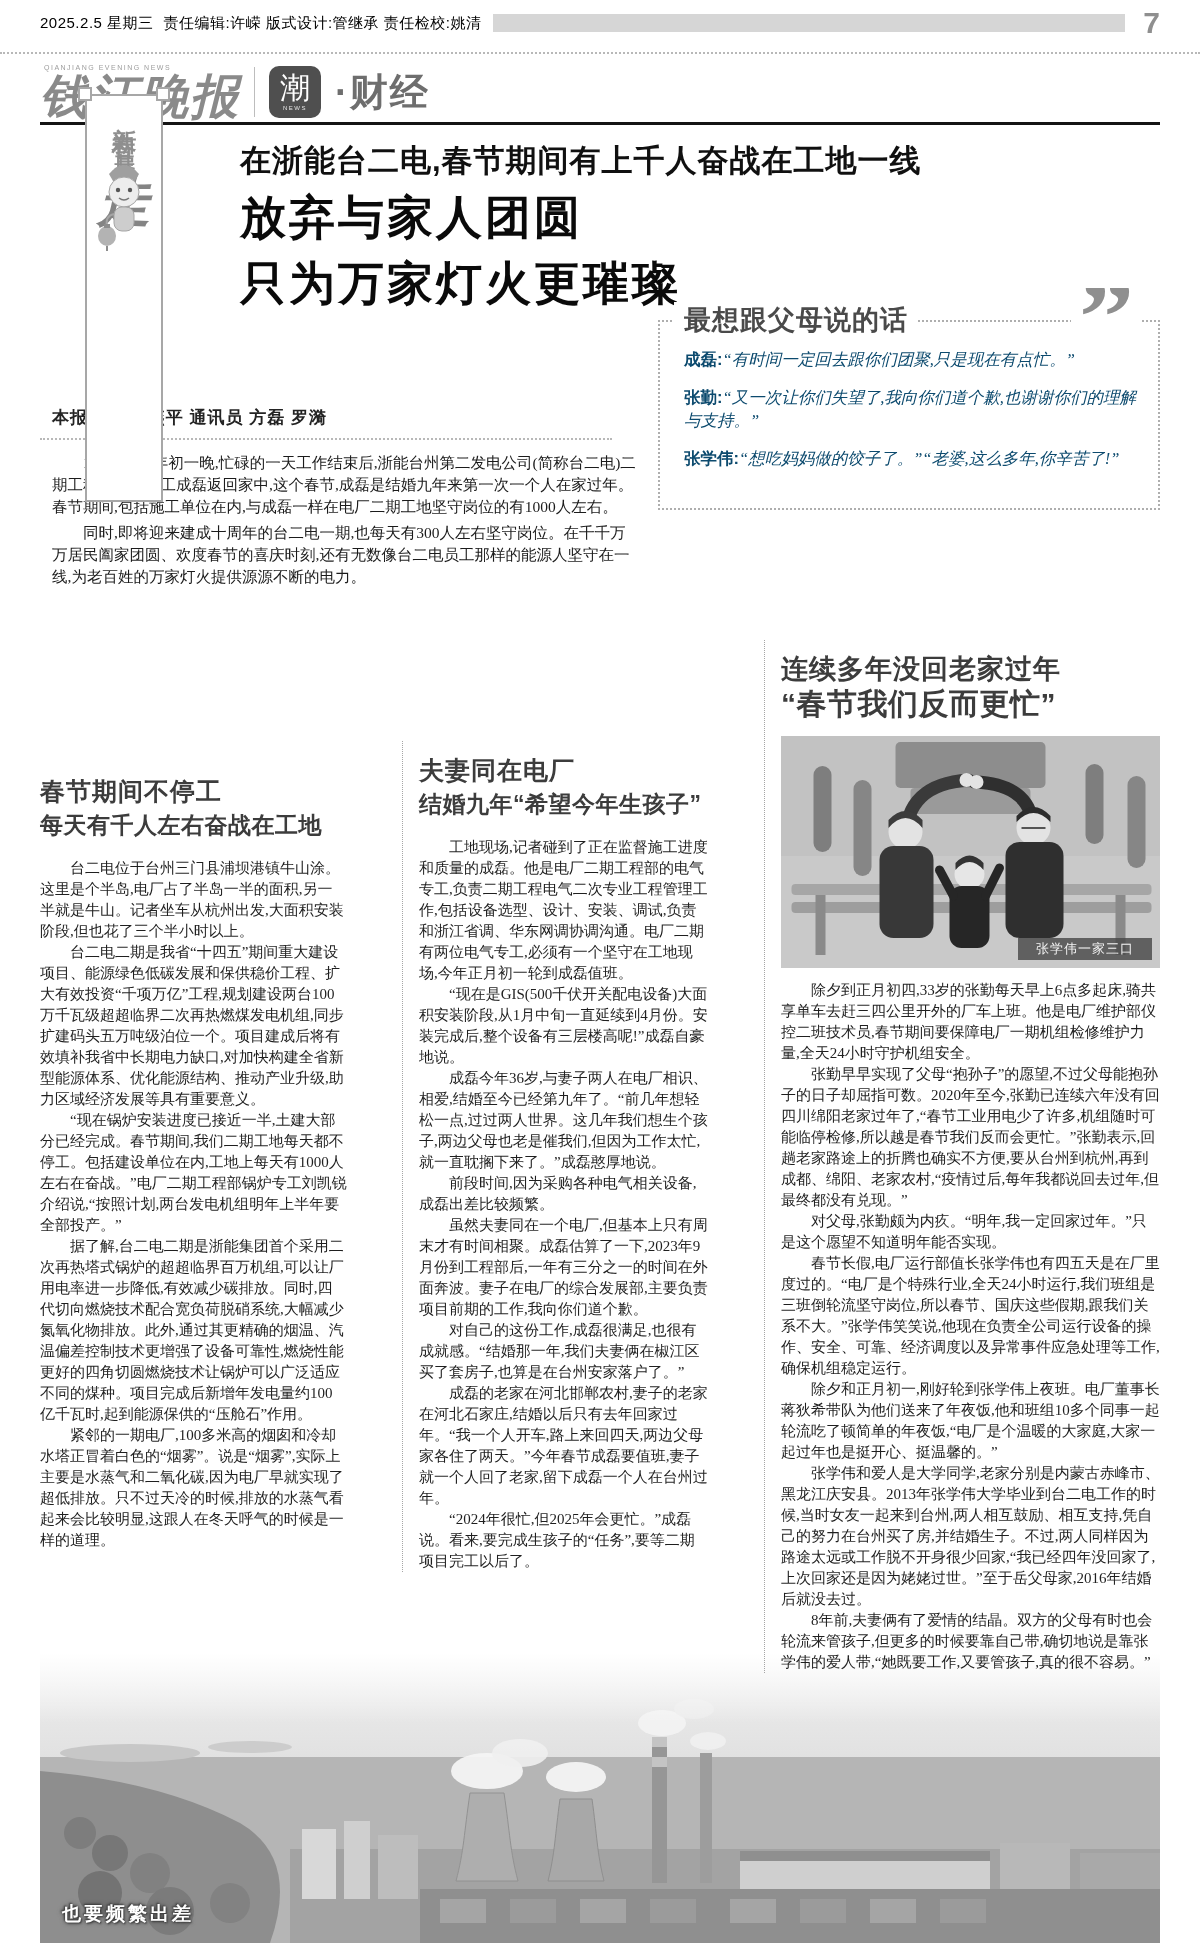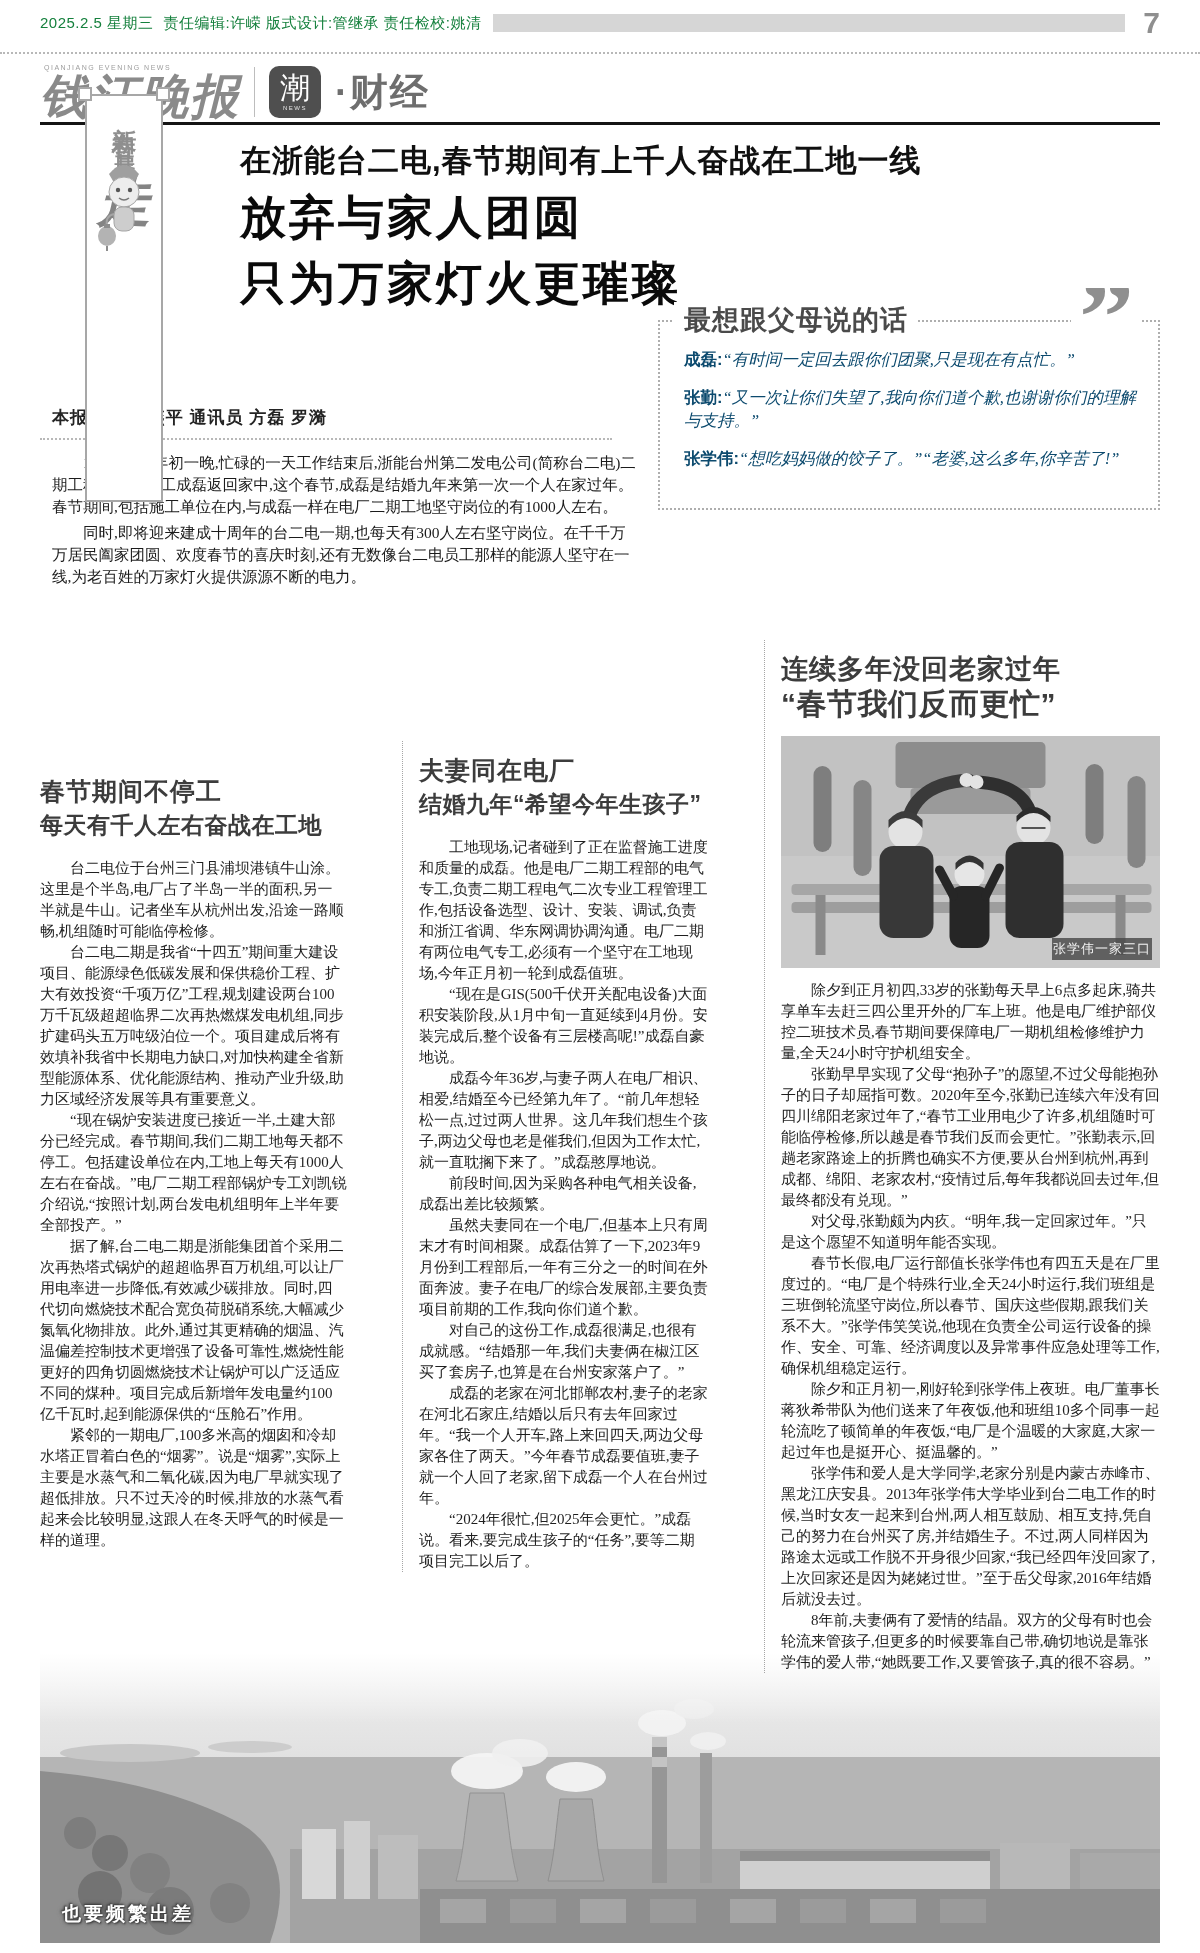--- a/index.html
+++ b/index.html
@@ -1,21 +1,21 @@
 <!DOCTYPE html>
 <html><head>
 <meta charset="utf-8">
 <style>
   html,body{margin:0;padding:0;background:#efefef;}
   .page{position:relative;width:1200px;height:1953px;margin:0 auto;background:#ffffff;
         overflow:hidden;font-family:"Liberation Sans",sans-serif;color:#1c1c1c;}
 
   
   .topbar{display:flex;align-items:center;padding:8px 40px 0 40px;}
-  .topbar-text{font-size:15px;color:#15803d;letter-spacing:.5px;white-space:nowrap;}
+  .topbar-text{font-size:15px;color:#000000;letter-spacing:.5px;white-space:nowrap;}
   .topbar-date{margin-right:10px;}
   .topbar-bar{flex:1;height:18px;background:#d6d6d6;margin-left:12px;}
   .page-num{font-size:30px;font-weight:bold;color:#8f8f8f;margin-left:18px;line-height:1;}
 
   .rule-dotted-top{border-top:2px dotted #b8b8b8;margin-top:14px;}
 
   
   .masthead{display:flex;align-items:center;gap:14px;padding:8px 40px 0 40px;height:60px;}
   .brand{display:flex;flex-direction:column;line-height:1;}
   .brand-en{font-size:7px;color:#9d9d9d;letter-spacing:1.5px;margin:0 0 2px 4px;}
@@ -82,21 +82,21 @@
   .subhead .l1{display:block;font-size:25px;line-height:35px;letter-spacing:1px;}
   .subhead .l2{display:block;font-size:23px;line-height:33px;letter-spacing:.5px;}
   .colC .subhead .l1{font-size:27px;}
   .colC .subhead .l2{font-size:30px;}
   .body p{font-family:"Liberation Serif",serif;font-size:15px;line-height:21px;
           color:#1f1f1f;text-indent:2em;margin:0;}
 
   .family-photo{position:relative;width:100%;height:232px;margin:2px 0 12px 0;overflow:hidden;}
   .family-photo svg{display:block;}
   .fp-caption{position:absolute;right:8px;bottom:8px;background:rgba(70,70,70,.8);
-              color:#f2f2f2;font-size:13px;padding:2px 1px;letter-spacing:1px;font-family:Liberation Serif, serif;}
+              color:#f2f2f2;font-size:13px;padding:2px 18px;letter-spacing:1px;font-family:Liberation Serif, serif;}
 
   
   .panorama{position:absolute;left:40px;bottom:10px;width:1120px;height:290px;z-index:1;}
   .pano-caption{position:absolute;left:22px;bottom:16px;color:#ffffff;font-size:19px;
                 font-weight:bold;letter-spacing:3px;
                 text-shadow:0 0 5px #444,1px 1px 2px #333,-1px -1px 2px #333;}
 </style>
 </head>
 <body>
 
@@ -178,21 +178,21 @@
   </div>
 
   <div class="columns">
 
     <div class="col colA">
       <div class="subhead">
         <span class="l1">春节期间不停工</span>
         <span class="l2">每天有千人左右奋战在工地</span>
       </div>
       <div class="body">
-        <p>台二电位于台州三门县浦坝港镇牛山涂。这里是个半岛,电厂占了半岛一半的面积,另一半就是牛山。记者坐车从杭州出发,沿途一路顺畅,机组随时可能临停检修。</p>
+        <p>台二电位于台州三门县浦坝港镇牛山涂。这里是个半岛,电厂占了半岛一半的面积,另一半就是牛山。记者坐车从杭州出发,大面积安装阶段,但也花了三个半小时以上。</p>
         <p>台二电二期是我省“十四五”期间重大建设项目、能源绿色低碳发展和保供稳价工程、扩大有效投资“千项万亿”工程,规划建设两台100万千瓦级超超临界二次再热燃煤发电机组,同步扩建码头五万吨级泊位一个。项目建成后将有效填补我省中长期电力缺口,对加快构建全省新型能源体系、优化能源结构、推动产业升级,助力区域经济发展等具有重要意义。</p>
         <p>“现在锅炉安装进度已接近一半,土建大部分已经完成。春节期间,我们二期工地每天都不停工。包括建设单位在内,工地上每天有1000人左右在奋战。”电厂二期工程部锅炉专工刘凯锐介绍说,“按照计划,两台发电机组明年上半年要全部投产。”</p>
         <p>据了解,台二电二期是浙能集团首个采用二次再热塔式锅炉的超超临界百万机组,可以让厂用电率进一步降低,有效减少碳排放。同时,四代切向燃烧技术配合宽负荷脱硝系统,大幅减少氮氧化物排放。此外,通过其更精确的烟温、汽温偏差控制技术更增强了设备可靠性,燃烧性能更好的四角切圆燃烧技术让锅炉可以广泛适应不同的煤种。项目完成后新增年发电量约100亿千瓦时,起到能源保供的“压舱石”作用。</p>
         <p>紧邻的一期电厂,100多米高的烟囱和冷却水塔正冒着白色的“烟雾”。说是“烟雾”,实际上主要是水蒸气和二氧化碳,因为电厂早就实现了超低排放。只不过天冷的时候,排放的水蒸气看起来会比较明显,这跟人在冬天呼气的时候是一样的道理。</p>
       </div>
     </div>
 
     <div class="col colB">
       <div class="subhead">
         <span class="l1">夫妻同在电厂</span>

